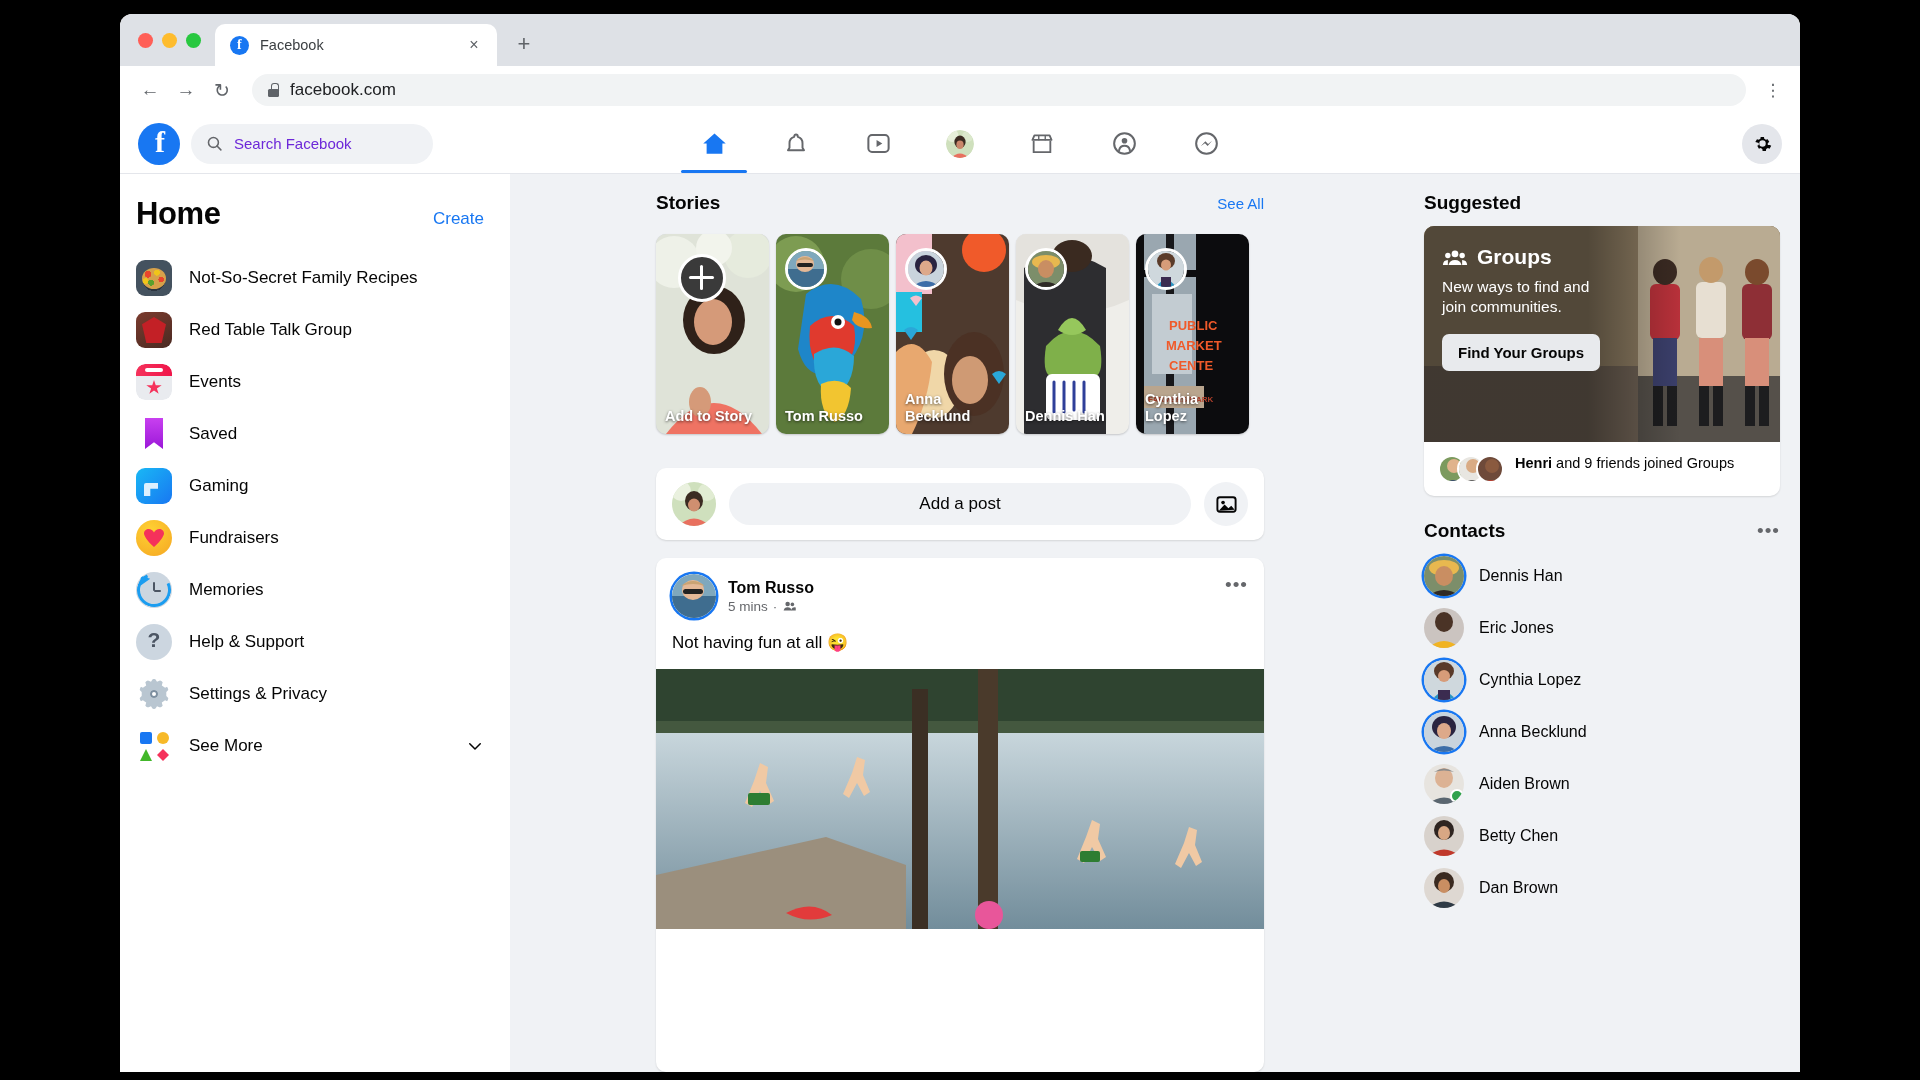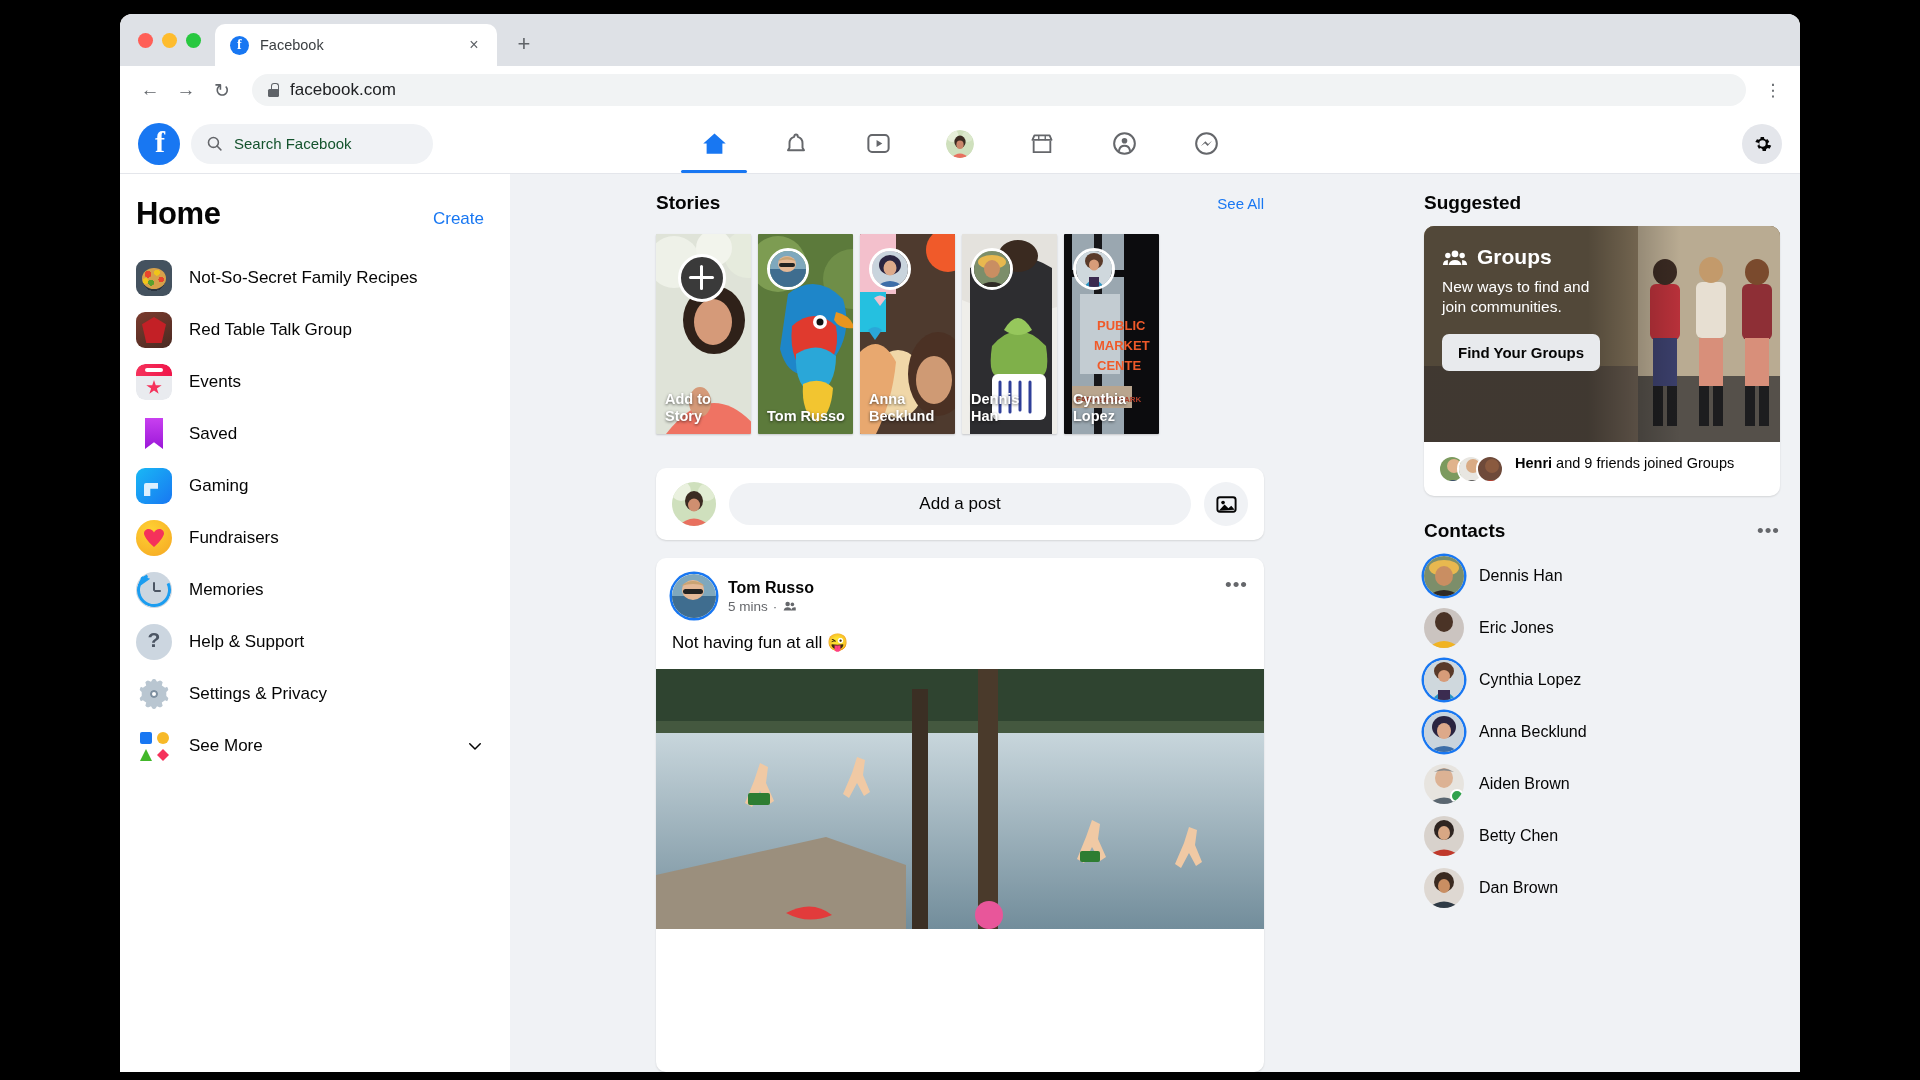--- a/index.html
+++ b/index.html
@@ -41,21 +41,21 @@
   .kebab { width: 26px; color: #5f6368; font-size: 17px; text-align: center; line-height: 1; }
 
   
   .fbnav { height: 60px; background: #fff; border-bottom: 1px solid #e4e6eb; display: flex;
     align-items: center; padding: 0 18px; position: relative; }
   .fb-logo { width: 42px; height: 42px; border-radius: 50%; background: #1877f2; position: relative; flex: none; }
   .fb-logo::after { content: "f"; position: absolute; left: 17px; top: 2px; color: #fff; font-size: 30px;
     font-weight: 700; font-family: "Liberation Serif", serif; }
   .search { width: 242px; height: 40px; background: #f0f2f5; border-radius: 20px; display: flex;
     align-items: center; gap: 11px; padding: 0 15px; margin-left: 11px; }
-  .search-ph { font-size: 15px; color: #14532d; }
+  .search-ph { font-size: 15px; color: #6d28d9; }
   .navicons { position: absolute; left: 50%; transform: translateX(-50%); display: flex; gap: 0; }
   .navicon { width: 82px; height: 59px; display: flex; align-items: center; justify-content: center;
     position: relative; color: #65676b; }
   .navicon.active { color: #1877f2; }
   .navicon.active::after { content: ""; position: absolute; bottom: 0; left: 8px; right: 8px;
     height: 3px; background: #1877f2; border-radius: 2px; }
   .navicon .av { width: 28px; height: 28px; border-radius: 50%; overflow: hidden; }
   .gear-btn { margin-left: auto; width: 40px; height: 40px; border-radius: 50%; background: #e4e6eb;
     display: flex; align-items: center; justify-content: center; color: #050505; }
 
@@ -134,21 +134,21 @@
   .m4 { position: absolute; left: 21px; top: 21px; width: 12px; height: 12px; background: #f5325b;
     clip-path: polygon(50% 0,100% 50%,50% 100%,0 50%); }
   .chev { margin-left: auto; color: #050505; font-size: 15px; }
 
   
   .cwrap { width: 608px; }
   .storhead { display: flex; align-items: baseline; justify-content: space-between; margin-bottom: 20px; }
   .stortitle { font-size: 19px; font-weight: 700; color: #050505; }
   .storsee { font-size: 15px; color: #1877f2; }
   .stories { display: flex; gap: 7px; }
-  .story { width: 95px; height: 200px; border-radius: 1px; position: relative; overflow: hidden;
+  .story { width: 113px; height: 200px; border-radius: 10px; position: relative; overflow: hidden;
     background: #cfd4da; flex: none; box-shadow: 0 1px 2px rgba(0,0,0,.18); }
   .story .nm { position: absolute; left: 9px; right: 7px; bottom: 9px; color: #fff; font-size: 14.5px;
     font-weight: 700; line-height: 1.18; text-shadow: 0 1px 3px rgba(0,0,0,.6); z-index: 3; }
   .story .ring { position: absolute; left: 9px; top: 14px; width: 42px; height: 42px; border-radius: 50%;
     border: 3.5px solid #fff; overflow: hidden; z-index: 3; }
   .story.add .plus { position: absolute; left: 22px; top: 20px; width: 48px; height: 48px; border-radius: 50%;
     background: #3a3a3a; border: 3.5px solid #fff; z-index: 3; }
   .story.add .plus::before { content: ""; position: absolute; left: 19px; top: 8px; width: 3px; height: 25px;
     background: #fff; border-radius: 2px; }
   .story.add .plus::after { content: ""; position: absolute; left: 8px; top: 19px; width: 25px; height: 3px;

